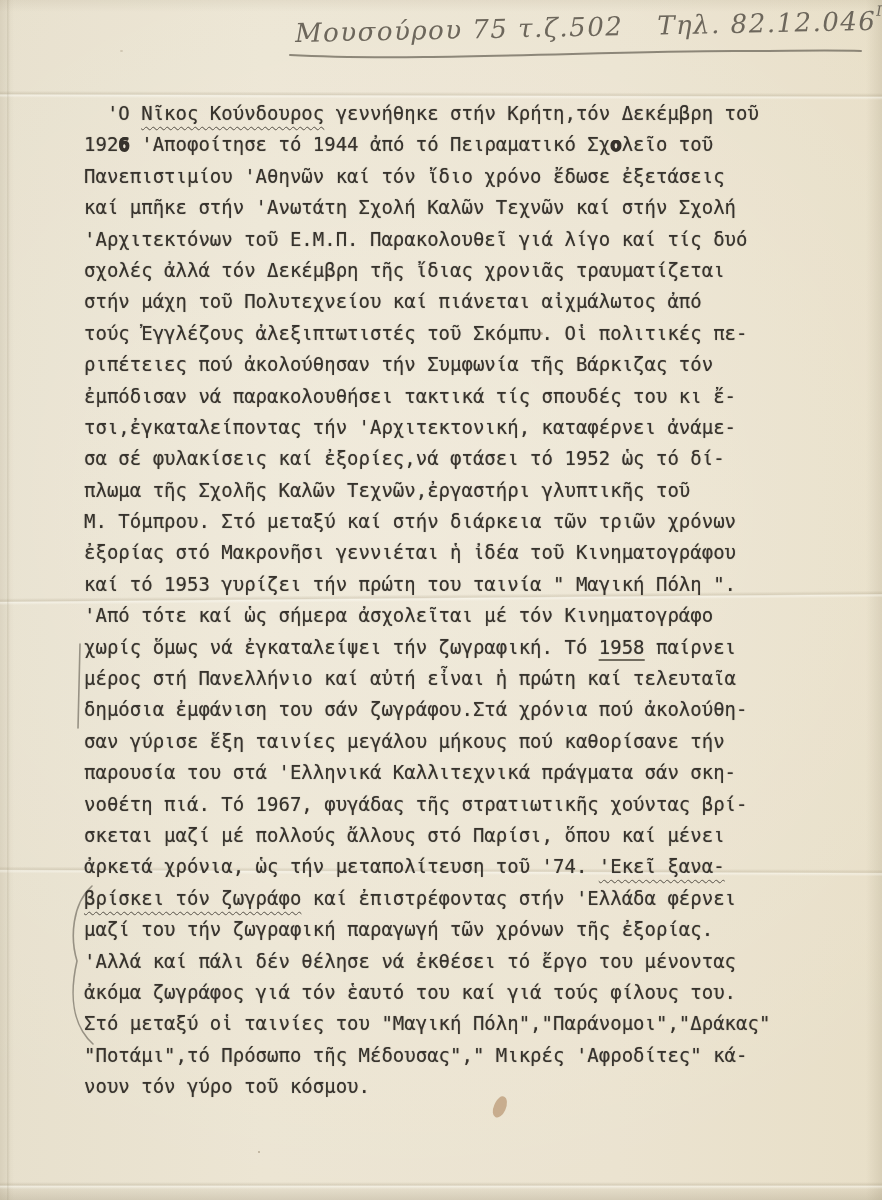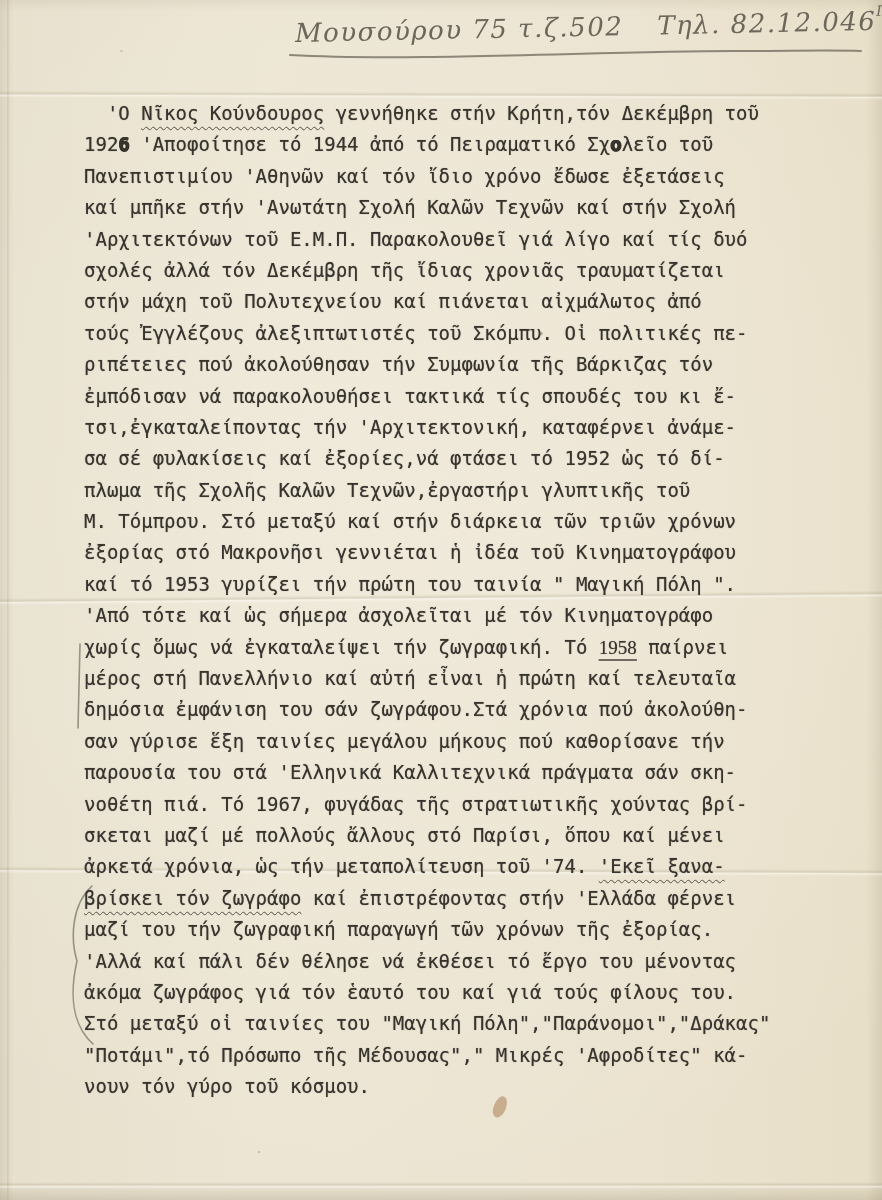--- a/index.html
+++ b/index.html
@@ -76,21 +76,20 @@
     text-decoration-color: rgba(112,106,94,0.9);
     text-decoration-thickness: 1px;
     text-underline-offset: 6px;
   }
   .u-line {
     text-decoration-line: underline;
     text-decoration-style: solid;
     text-decoration-color: rgba(112,106,94,0.95);
     text-decoration-thickness: 1.6px;
     text-underline-offset: 5px;
-    font-family: Liberation Serif, serif;
   }
   .ovr {
     font-weight: 700;
     text-shadow: 0.7px 0 0 currentColor, -0.7px 0 0 currentColor, 0 0.5px 0 currentColor;
   }
 
   
   .marks {
     position: absolute; top: 0; left: 0;
     pointer-events: none;

